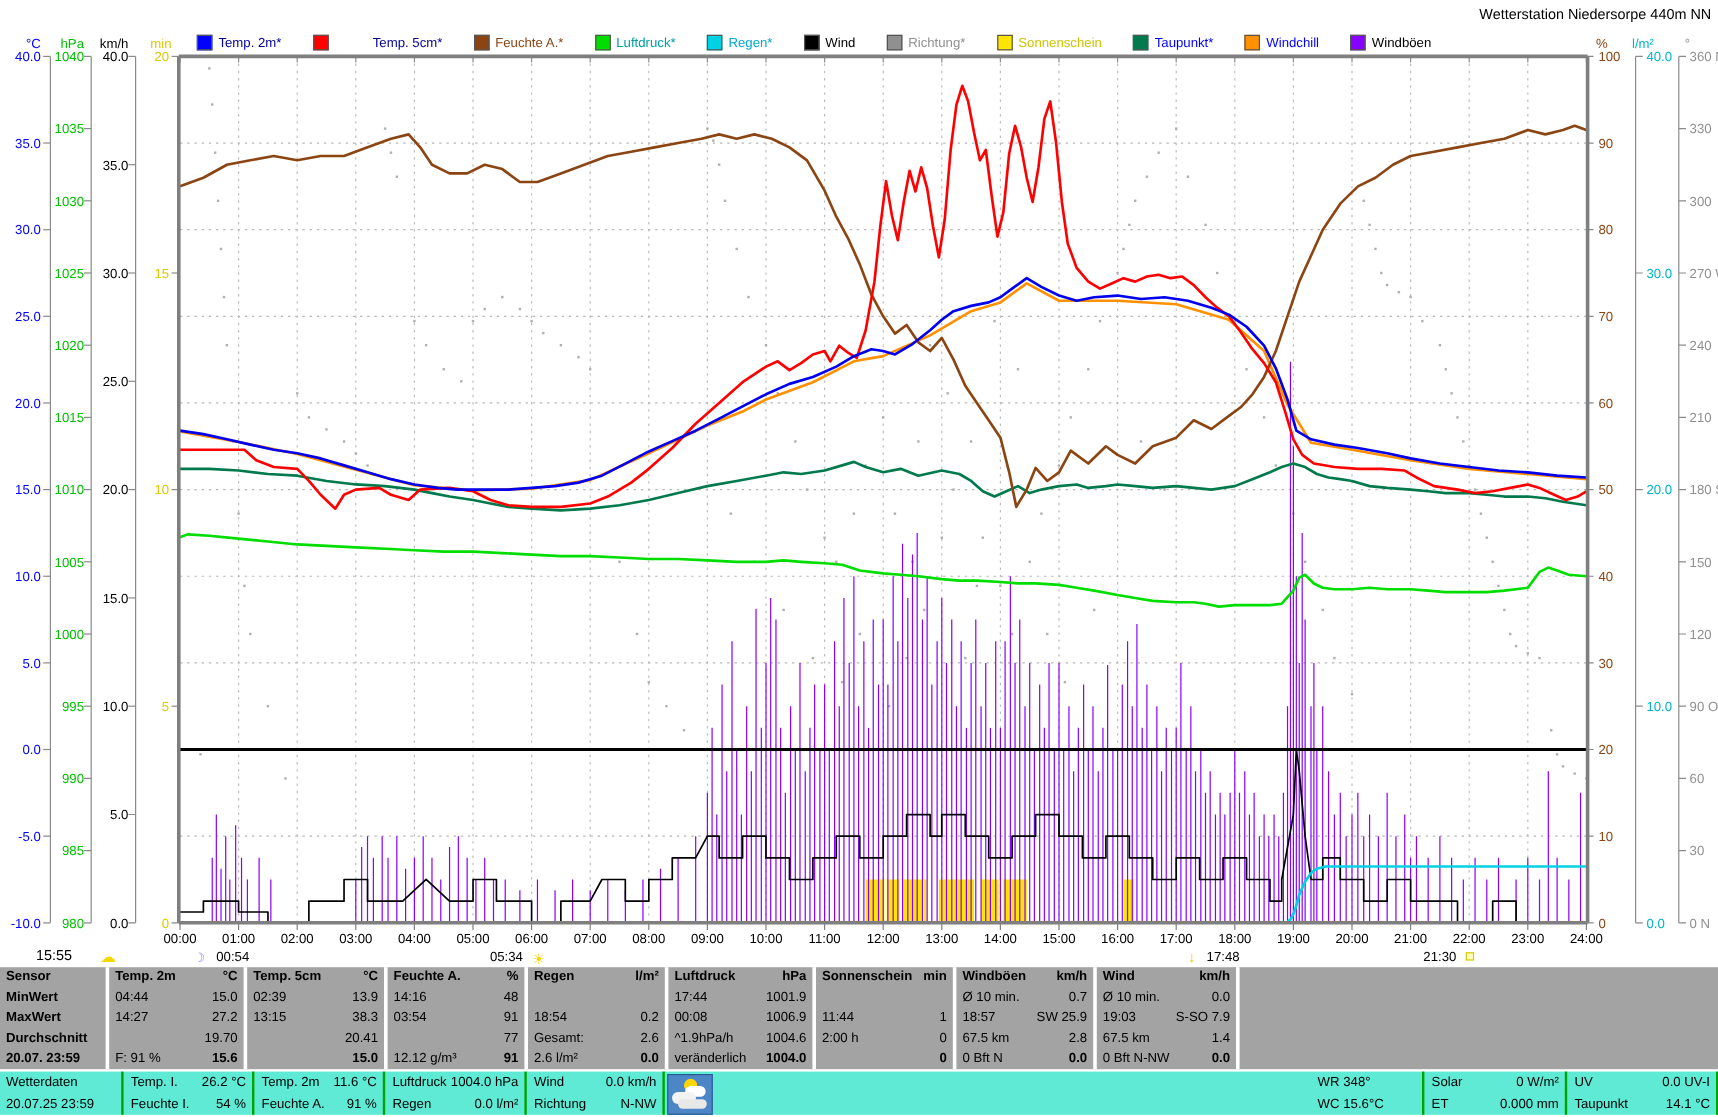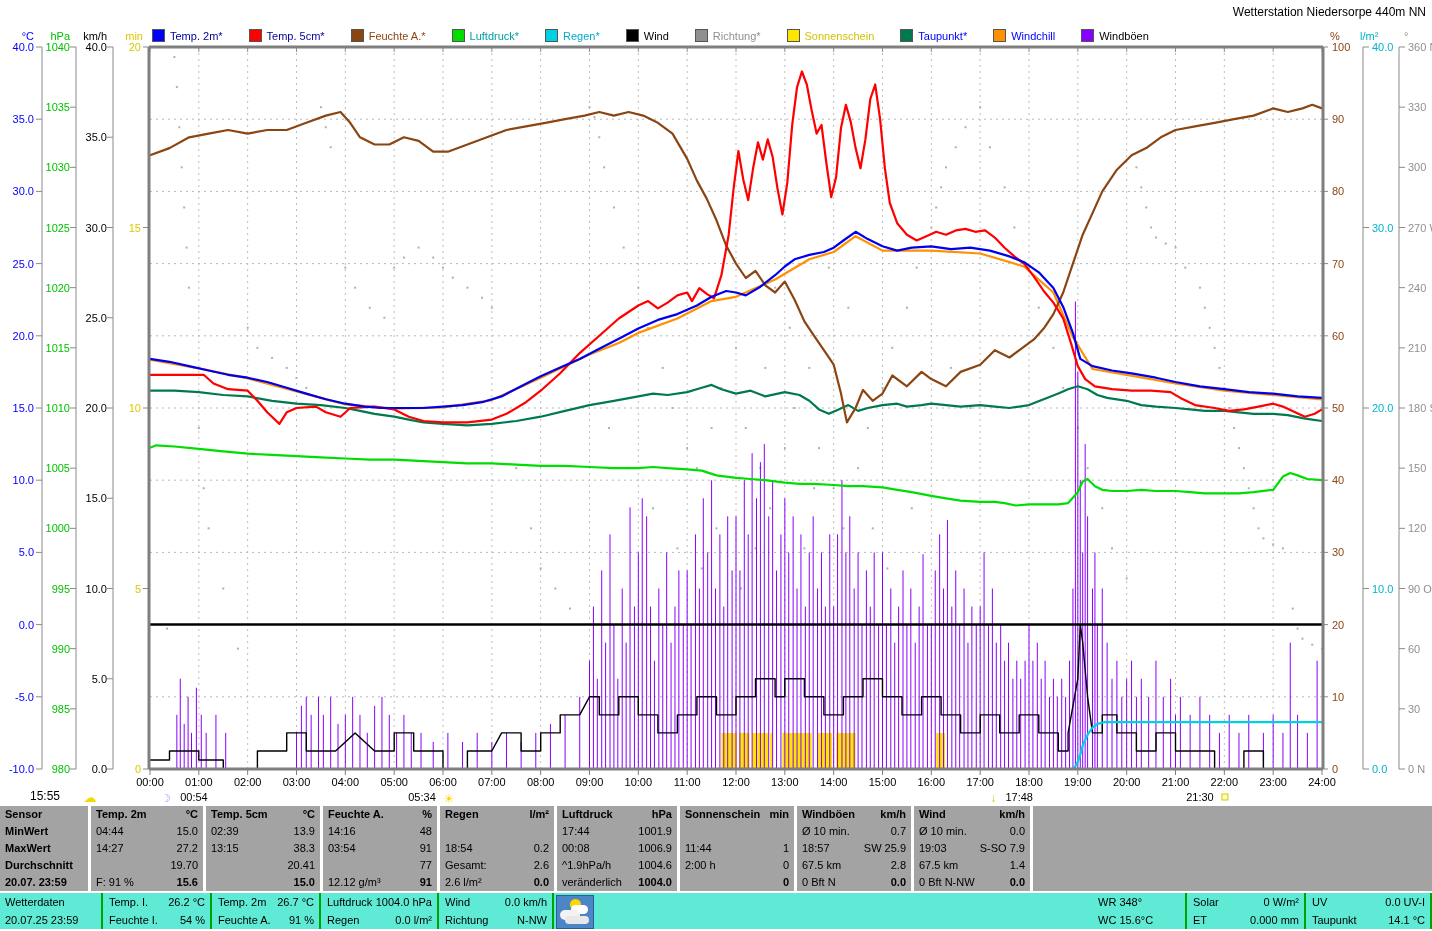--- a/index.html
+++ b/index.html
@@ -1,21 +1,21 @@
 <!DOCTYPE html>
 <html><head>
 <meta charset="utf-8">
 <style>
   html,body{margin:0;padding:0;background:#fff;}
   .screen{position:relative;width:1432px;height:931px;background:#ffffff;
           font-family:"Liberation Sans",sans-serif;overflow:hidden;}
   .title{position:absolute;top:6px;left:0;width:1432px;text-align:center;
          font-size:14px;color:#000;}
   .station{position:absolute;top:5px;right:6px;font-size:12px;color:#000;}
-  .legend{position:absolute;left:152px;top:29px;display:flex;gap:26px;align-items:center;}
+  .legend{position:absolute;left:164px;top:29px;display:flex;gap:26px;align-items:center;}
   .leg-item{display:flex;align-items:center;gap:5px;white-space:nowrap;}
   .leg-box{width:11px;height:11px;display:inline-block;border:1px solid #555;}
   .leg-label{font-size:11px;}
   svg text{font-family:"Liberation Sans",sans-serif;}
   
   .stats{position:absolute;left:0;top:806px;width:1432px;height:85px;background:#a3a3a3;
          font-size:11px;color:#000;}
   .scol{position:absolute;top:0;height:85px;}
   .srow{height:17px;line-height:17px;display:flex;justify-content:space-between;
         padding:0 5px;white-space:nowrap;}
@@ -43,21 +43,21 @@
 
 <div class="screen">
   <div class="station">Wetterstation Niedersorpe 440m NN</div>
   <div class="legend" id="legend">
       <div class="leg-item">
         <span class="leg-box" style="background: rgb(0, 0, 255);"></span>
         <span class="leg-label" style="color: rgb(0, 0, 153);">Temp. 2m*</span>
       </div>
       <div class="leg-item">
         <span class="leg-box" style="background: rgb(255, 0, 0);"></span>
-        <span class="leg-label" style="color: rgb(0, 0, 153);">Temp. 5cm*</span>
+        <span class="leg-label" style="color: rgb(0, 0, 153); margin-left: 32px;">Temp. 5cm*</span>
       </div>
       <div class="leg-item">
         <span class="leg-box" style="background: rgb(139, 69, 19);"></span>
         <span class="leg-label" style="color: rgb(139, 69, 19);">Feuchte A.*</span>
       </div>
       <div class="leg-item">
         <span class="leg-box" style="background: rgb(0, 221, 0);"></span>
         <span class="leg-label" style="color: rgb(0, 160, 160);">Luftdruck*</span>
       </div>
       <div class="leg-item">
@@ -937,21 +937,21 @@
           <span>26.2 °C</span>
         </div>
         <div class="frow">
           <span>Feuchte I.</span>
           <span>54 %</span>
         </div>
       </div>
       <div class="fcell" style="left: 213px; width: 106px;">
         <div class="frow">
           <span>Temp. 2m</span>
-          <span>26.7 °C</span>
+          <span>11.6 °C</span>
         </div>
         <div class="frow">
           <span>Feuchte A.</span>
           <span>91 %</span>
         </div>
       </div>
       <div class="fcell" style="left: 322px; width: 115px;">
         <div class="frow">
           <span>Luftdruck</span>
           <span>1004.0 hPa</span>

